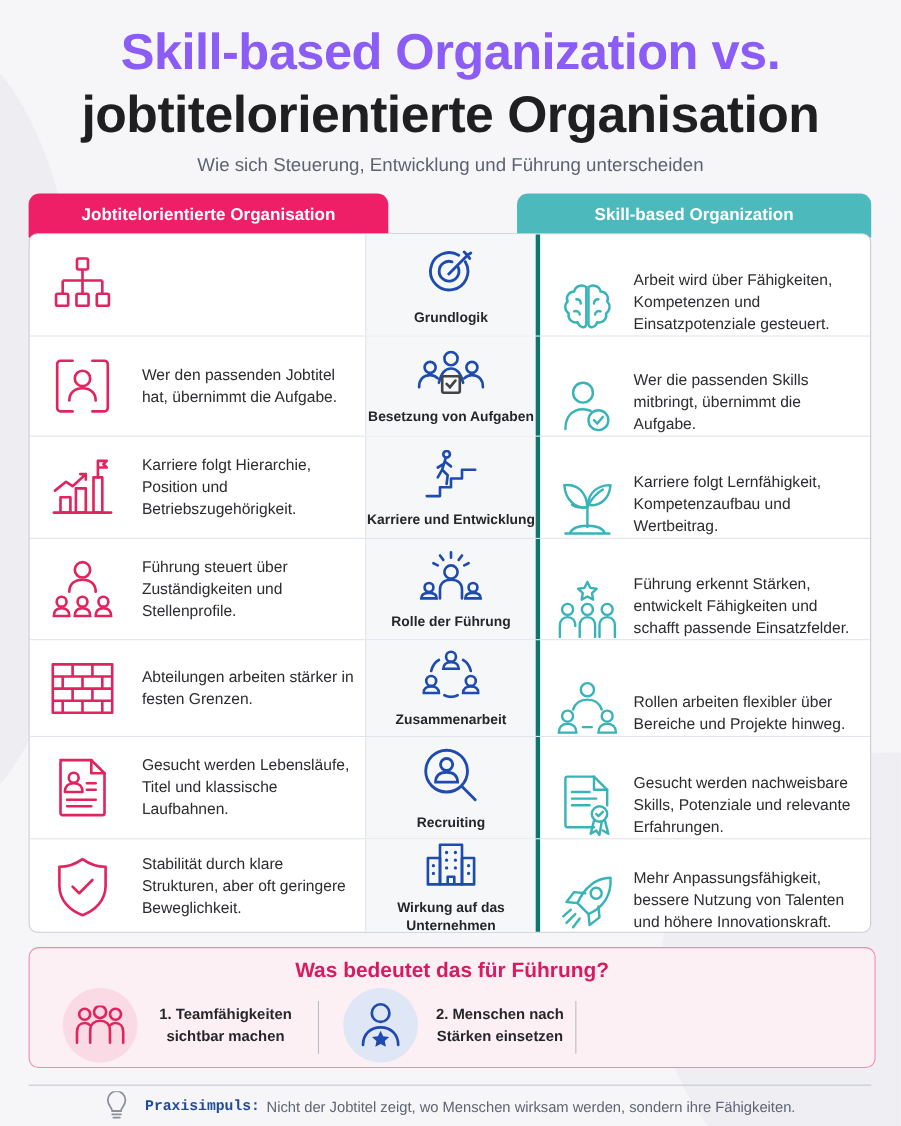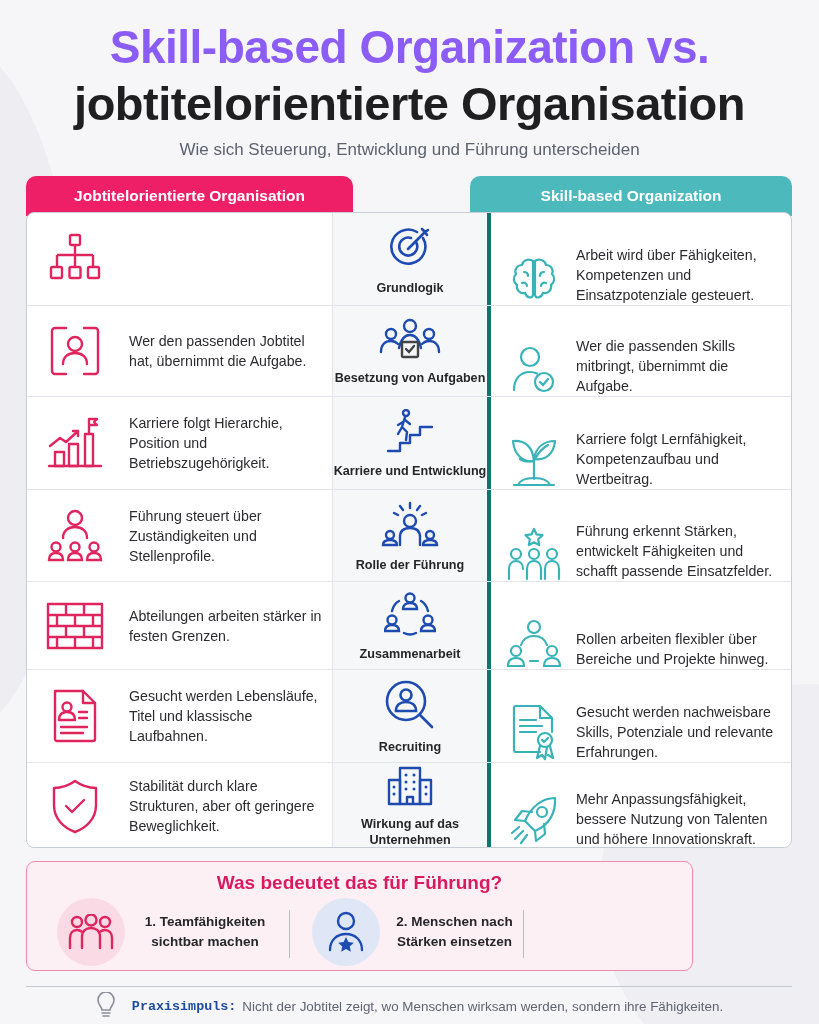--- a/index.html
+++ b/index.html
@@ -61,21 +61,21 @@
   .cell-left .icon-box { width: 95px; }
   .cell-right .icon-box { width: 85px; }
   .row-text { font-size: 14.2px; line-height: 20px; color: #2c2c30; padding-right: 8px; }
   .cell-left .row-text { padding-left: 7px; }
   .mid-label {
     font-size: 12.6px; font-weight: 700; color: #26262a; text-align: center; line-height: 16px;
     margin-top: 6px;
   }
 
   .summary {
-    position: absolute; top: 861px; left: 26px; width: 667px; height: 110px;
+    position: absolute; top: 861px; left: 26px; width: 770px; height: 110px;
     background: #fdf0f4; border: 1.5px solid #f08bac; border-radius: 9px;
   }
   .summary-title {
     position: absolute; top: 10px; left: 0; width: 100%; text-align: center;
     font-size: 19px; font-weight: 700; color: #d81b60;
   }
   .step { position: absolute; top: 36px; display: flex; align-items: center; }
   .step-circle {
     width: 68px; height: 68px; border-radius: 50%;
     display: flex; align-items: center; justify-content: center; flex-shrink: 0;

